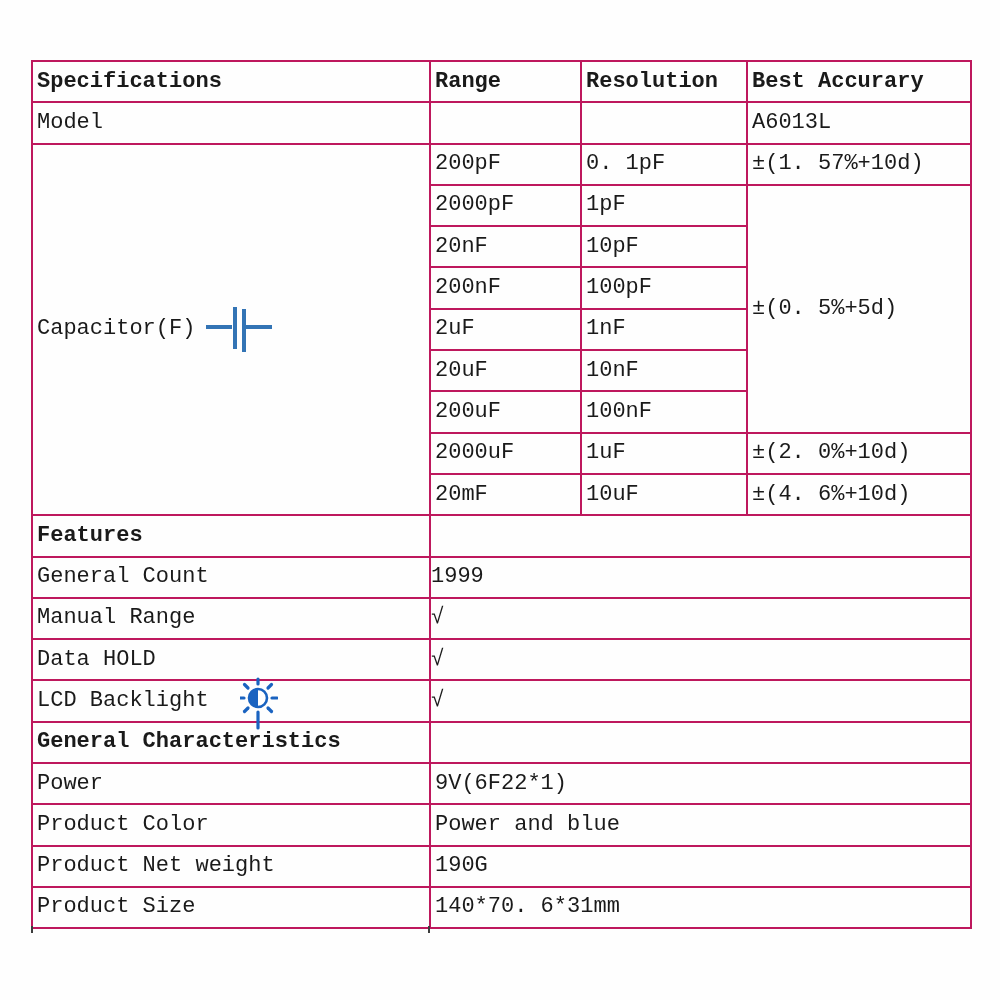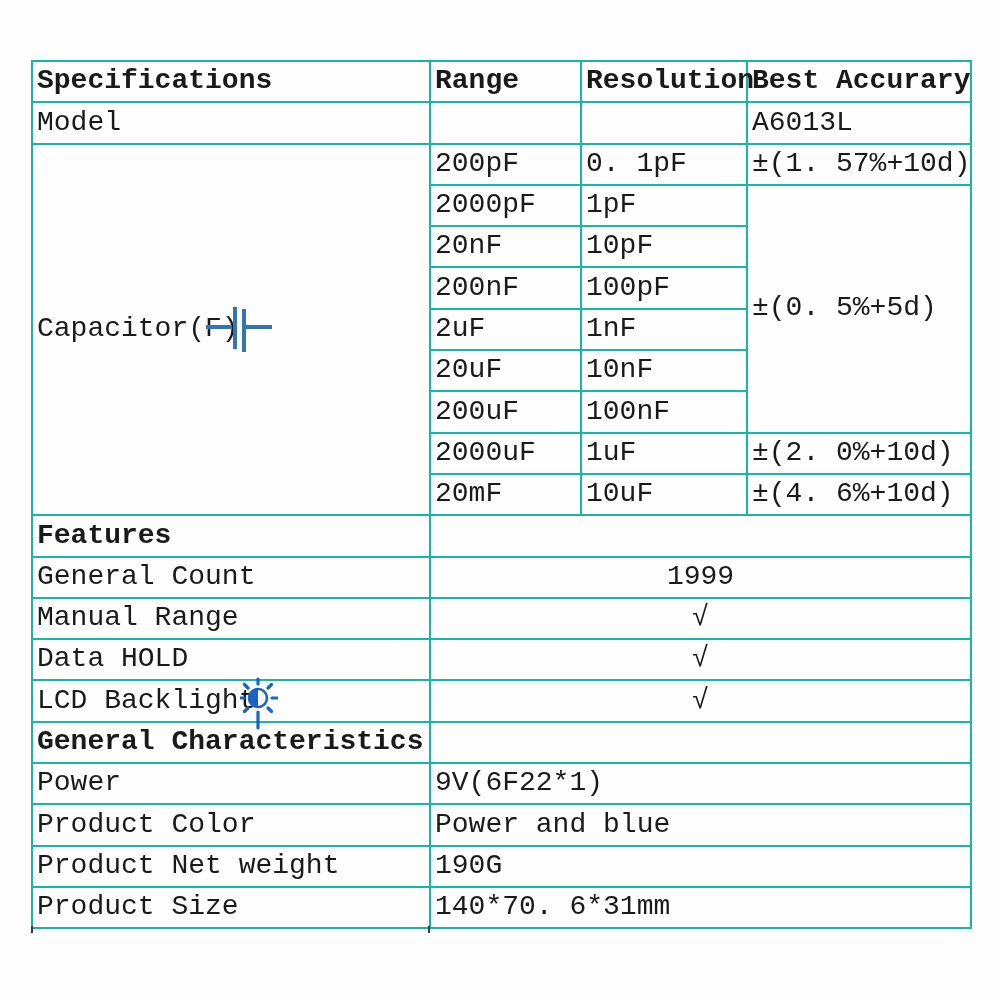--- a/index.html
+++ b/index.html
@@ -16,31 +16,31 @@
   table.spec-table {
     position: absolute;
     left: 31px;
     top: 60px;
     width: 939px;
     border-collapse: collapse;
     table-layout: fixed;
     border: 1px solid #3c3c3c;
   }
   .spec-table td {
-    border: 2px solid #14b8a6;
+    border: 2px solid #be185d;
     padding: 0 0 0 4px;
-    font-size: 28px;
+    font-size: 22px;
     line-height: 1.1;
     white-space: nowrap;
     vertical-align: middle;
     overflow: visible;
   }
   .spec-table tr { height: 41.3px; }
   .bold { font-weight: bold; }
-  .center { text-align: center; padding-left: 0 !important; }
+  .center { padding-left: 0 !important; }
   .cap-cell { vertical-align: middle; border-radius: 15px; }
   .icon-abs { position: absolute; pointer-events: none; z-index: 3; }
   .cap-icon-pos { left: 205px; top: 305px; }
   .backlight-icon-pos { left: 240px; top: 676px; }
   .stub {
     position: absolute;
     width: 2px;
     height: 7px;
     background: #3c3c3c;
     top: 926px;

